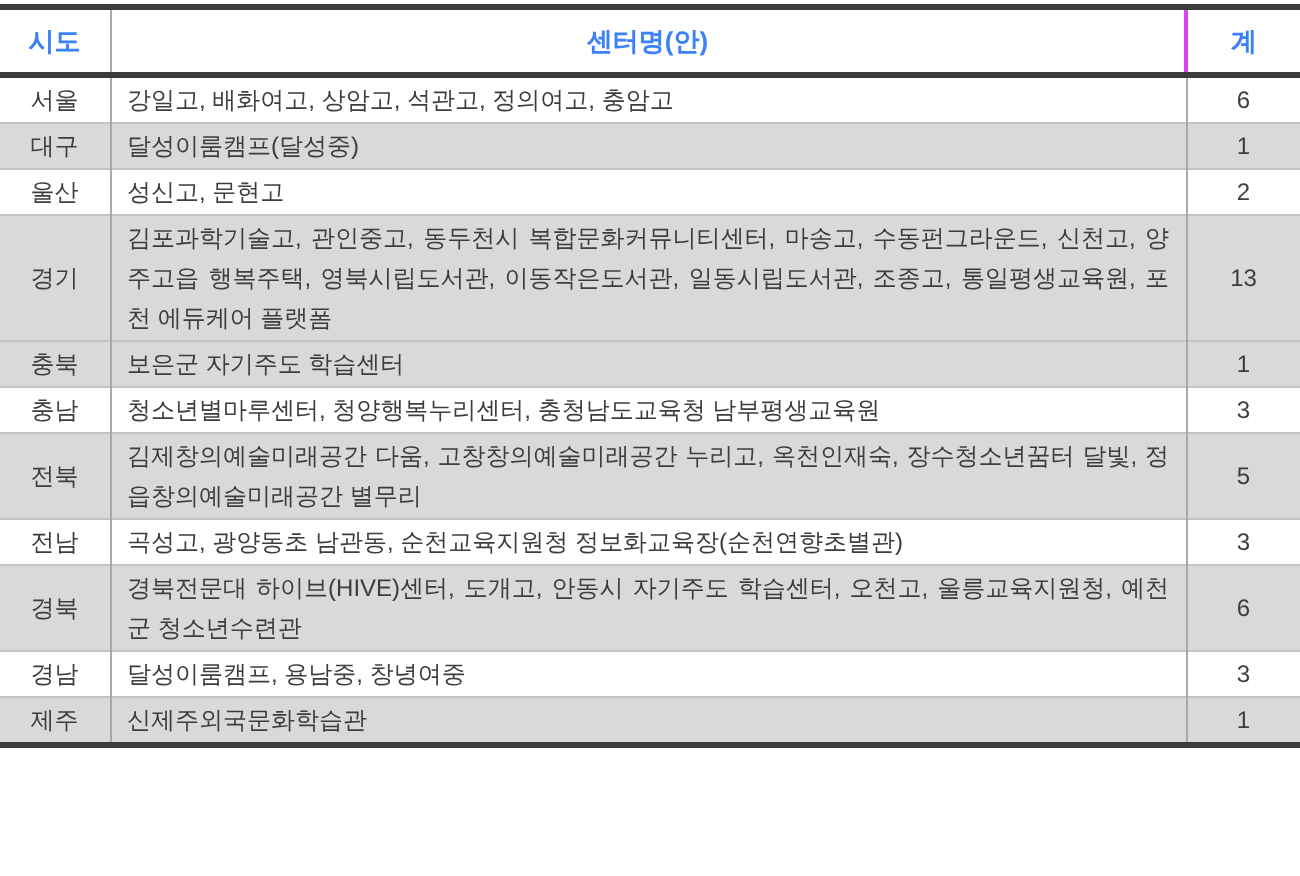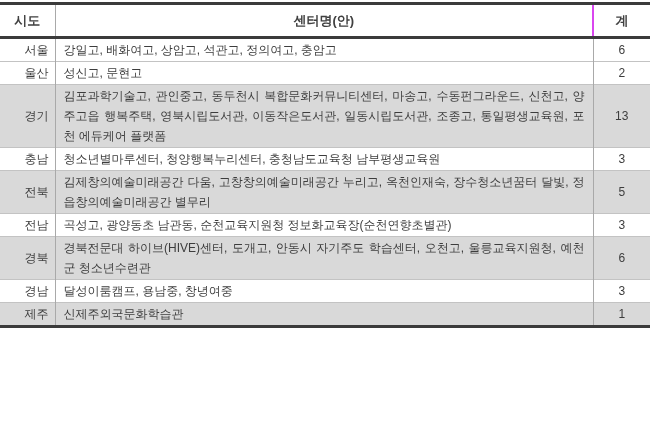--- a/index.html
+++ b/index.html
@@ -26,41 +26,41 @@
     font-size: 12px;
   }
   col.c-sido  { width: 55px;  }
   col.c-name  { width: 538px; }
   col.c-count { width: 57px;  }
 
   thead th {
     height: 29px;
     font-size: 13px;
     font-weight: bold;
-    color: #404040;
+    color: #3b82f6;
     text-align: center;
     vertical-align: middle;
     background: #ffffff;
     border-bottom: 3px solid #3b3b3b;
     padding: 1px 6px;
   }
   thead th.mid {
     border-left: 1px solid #a9a9a9;
     border-right: 2px solid #d946ef;
   }
 
   tbody td {
     border-top: 1px solid #c3c3c3;
     vertical-align: middle;
     line-height: 20px;
     padding: 1px 6px;
   }
   tbody tr:first-child td { border-top: none; }
 
-  td.sido   { text-align: right; }
+  td.sido   { text-align: center; }
   td.center {
     text-align: justify;
     border-left: 1px solid #a9a9a9;
     border-right: 1px solid #a9a9a9;
     padding-left: 8px;
     padding-right: 8px;
     margin-top: 28px;
   }
   td.count  { text-align: center; }
 
@@ -82,29 +82,39 @@
         <th class="mid">센터명(안)</th>
         <th>계</th>
       </tr>
     </thead>
     <tbody>
         <tr>
     <td class="sido">서울</td>
     <td class="center">강일고, 배화여고, 상암고, 석관고, 정의여고, 충암고</td>
     <td class="count">6</td>
   </tr>
+        <tr class="alt">
+    <td class="sido">대구</td>
+    <td class="center">달성이룸캠프(달성중)</td>
+    <td class="count">1</td>
+  </tr>
         <tr>
     <td class="sido">울산</td>
     <td class="center">성신고, 문현고</td>
     <td class="count">2</td>
   </tr>
         <tr class="alt">
     <td class="sido">경기</td>
     <td class="center">김포과학기술고, 관인중고, 동두천시 복합문화커뮤니티센터, 마송고, 수동펀그라운드, 신천고, 양주고읍 행복주택, 영북시립도서관, 이동작은도서관, 일동시립도서관, 조종고, 통일평생교육원, 포천 에듀케어 플랫폼</td>
     <td class="count">13</td>
+  </tr>
+        <tr class="alt">
+    <td class="sido">충북</td>
+    <td class="center">보은군 자기주도 학습센터</td>
+    <td class="count">1</td>
   </tr>
         <tr>
     <td class="sido">충남</td>
     <td class="center">청소년별마루센터, 청양행복누리센터, 충청남도교육청 남부평생교육원</td>
     <td class="count">3</td>
   </tr>
         <tr class="alt">
     <td class="sido">전북</td>
     <td class="center">김제창의예술미래공간 다움, 고창창의예술미래공간 누리고, 옥천인재숙, 장수청소년꿈터 달빛, 정읍창의예술미래공간 별무리</td>
     <td class="count">5</td>

